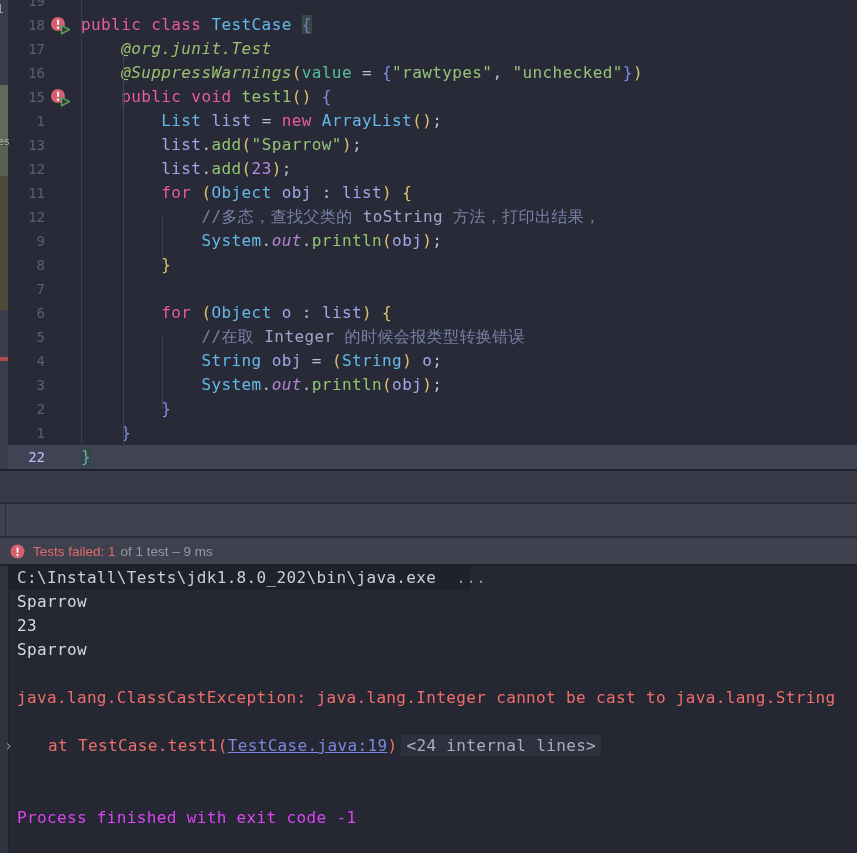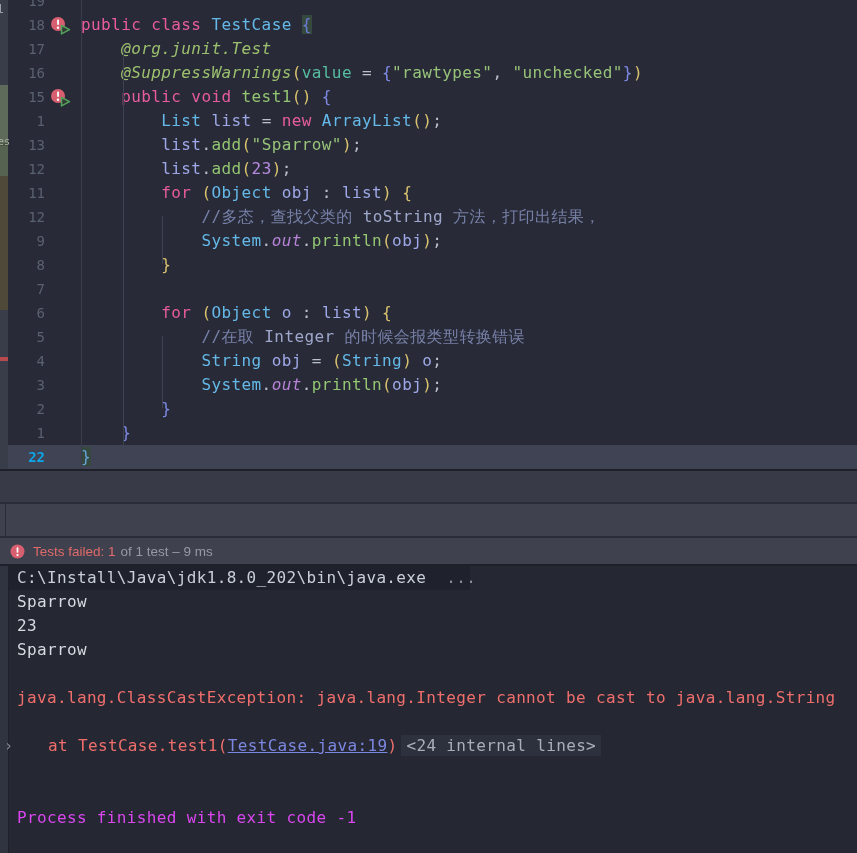--- a/index.html
+++ b/index.html
@@ -4,21 +4,21 @@
 <style>
   html,body{margin:0;padding:0;background:#1e212a;}
   .screen{position:relative;width:857px;height:853px;background:#282b37;overflow:hidden;
           font-family:"DejaVu Sans Mono",monospace;}
   
   .editor{position:absolute;left:0;top:0;width:857px;height:470px;overflow:hidden;}
   .ed-rows{position:absolute;left:0;top:-11px;width:857px;}
   .ed-row{display:flex;height:24px;line-height:24px;font-size:16px;}
   .ed-row.current{background:#3f4354;}
   .lnum{flex:0 0 45px;text-align:right;font-size:14px;color:#5a6170;letter-spacing:0;}
-  .ed-row.current .lnum{color:#0ea5e9;font-weight:bold;}
+  .ed-row.current .lnum{color:#c4b5fd;}
   .icon-slot{flex:0 0 36px;position:relative;}
   .icon-slot svg{position:absolute;left:4px;top:2px;}
   .code{white-space:pre;letter-spacing:0.4px;color:#c3c8d2;}
   .gutter-border{position:absolute;left:81px;top:0;width:1px;height:470px;background:#3a3e4b;}
   .iguide{position:absolute;width:1px;background:#3d4250;}
   .t-pln{color:#c3c8d2}
   .t-kw{color:#e85c9c}
   .t-type{color:#64b9e9}
   .t-meth{color:#93c572}
   .t-ann{color:#9cc06e;font-style:italic}
@@ -213,21 +213,21 @@
     <span class="tfail">Tests failed: 1</span>
     <span class="tsum">of 1 test – 9 ms</span>
   </div>
   <div class="hline" style="top:564px;height:2px;background:#1e212a;"></div>
 
   <div class="console">
     <div class="con-strip"></div>
     <div class="cmd-band"></div>
     <div class="con-strip-border"></div>
     <div class="con-rows">
-        <div class="con-row k-cmd"><span>C:\Install\Java\jdk1.8.0_202\bin\java.exe</span><span class="cmd-fold">  ...</span></div>
+        <div class="con-row k-cmd"><span>C:\Install\Tests\jdk1.8.0_202\bin\java.exe</span><span class="cmd-fold">  ...</span></div>
         <div class="con-row k-out"><span>Sparrow</span></div>
         <div class="con-row k-out"><span>23</span></div>
         <div class="con-row k-out"><span>Sparrow</span></div>
         <div class="con-row k-blank"><span></span></div>
         <div class="con-row k-err"><span>java.lang.ClassCastException: java.lang.Integer cannot be cast to java.lang.String</span></div>
         <div class="con-row k-blank"><span></span></div>
         <div class="con-row k-trace"><span class="chev">›</span><span>at TestCase.test1(</span><span class="st-link">TestCase.java:19</span><span>)</span><span class="fold-box">&lt;24 internal lines&gt;</span></div>
         <div class="con-row k-blank"><span></span></div>
         <div class="con-row k-blank"><span></span></div>
         <div class="con-row k-sys"><span>Process finished with exit code -1</span></div>

